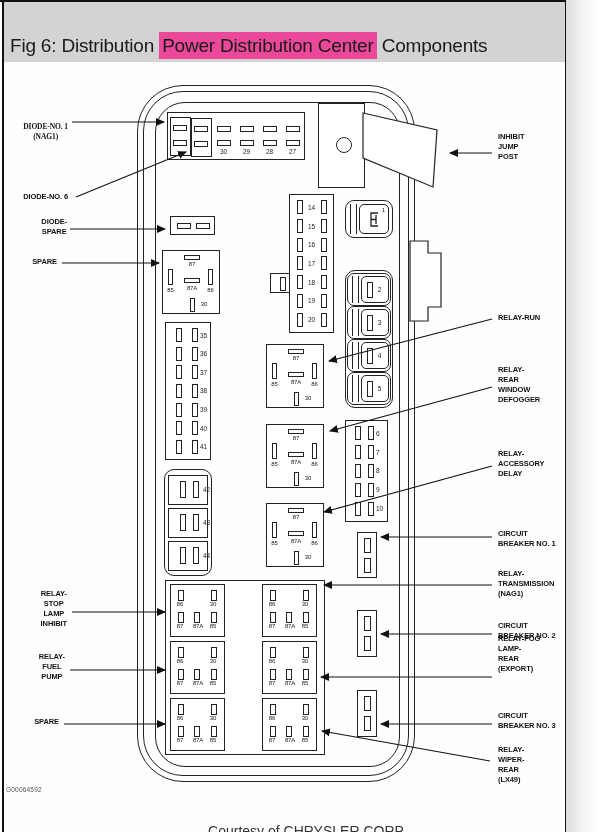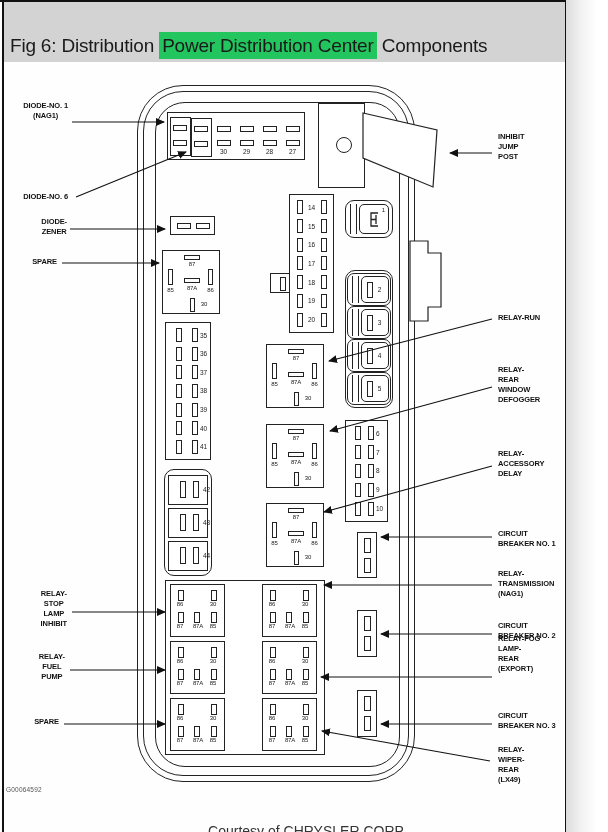--- a/index.html
+++ b/index.html
@@ -91,21 +91,21 @@
 <body>
 
 <div class="screen">
 
   <div class="edge-top"></div>
   <div class="margin-right"></div>
   <div class="edge-right"></div>
   <div class="edge-left"></div>
 
   <div class="header">
-    <div class="header-text"><span>Fig 6: Distribution </span><span class="hl" style="background:#22c55e">Power Distribution Center</span><span> Components</span></div>
+    <div class="header-text"><span>Fig 6: Distribution </span><span class="hl" style="background:#ec4899">Power Distribution Center</span><span> Components</span></div>
   </div>
 
   <div class="outl o1"></div>
   <div class="outl o2"></div>
   <div class="outl o3"></div>
 
   <div class="box" style="left:167px;top:112px;width:138px;height:48px;"></div>
   <div class="diode" style="left:170px;top:117px;">
     <div class="sh" style="position:absolute;top:7px;"></div>
     <div class="sh" style="position:absolute;top:22px;"></div>
@@ -482,25 +482,25 @@
         <div class="ms" style="left:23px;top:27px;"></div>
         <div class="ms" style="left:40px;top:27px;"></div>
         <span class="mpin" style="left:2px;top:16px;">86</span>
         <span class="mpin" style="left:35px;top:16px;">30</span>
         <span class="mpin" style="left:2px;top:38px;">87</span>
         <span class="mpin wide" style="left:16px;top:38px;">87A</span>
         <span class="mpin" style="left:35px;top:38px;">85</span>
       </div>
     </div>
 
-  <div class="callout c-left" style="right:540px;top:101px;">DIODE-NO. 1
+  <div class="callout c-left" style="right:540px;top:122px;font-family:Liberation Serif, serif;">DIODE-NO. 1
 (NAG1)</div>
   <div class="callout c-left" style="right:540px;top:192px;">DIODE-NO. 6</div>
   <div class="callout c-left" style="right:541px;top:217px;">DIODE-
-ZENER</div>
+SPARE</div>
   <div class="callout c-left" style="right:551px;top:257px;">SPARE</div>
   <div class="callout c-left" style="right:541px;top:589px;">RELAY-
 STOP
 LAMP
 INHIBIT</div>
   <div class="callout c-left" style="right:543px;top:652px;">RELAY-
 FUEL
 PUMP</div>
   <div class="callout c-left" style="right:549px;top:717px;">SPARE</div>
 

